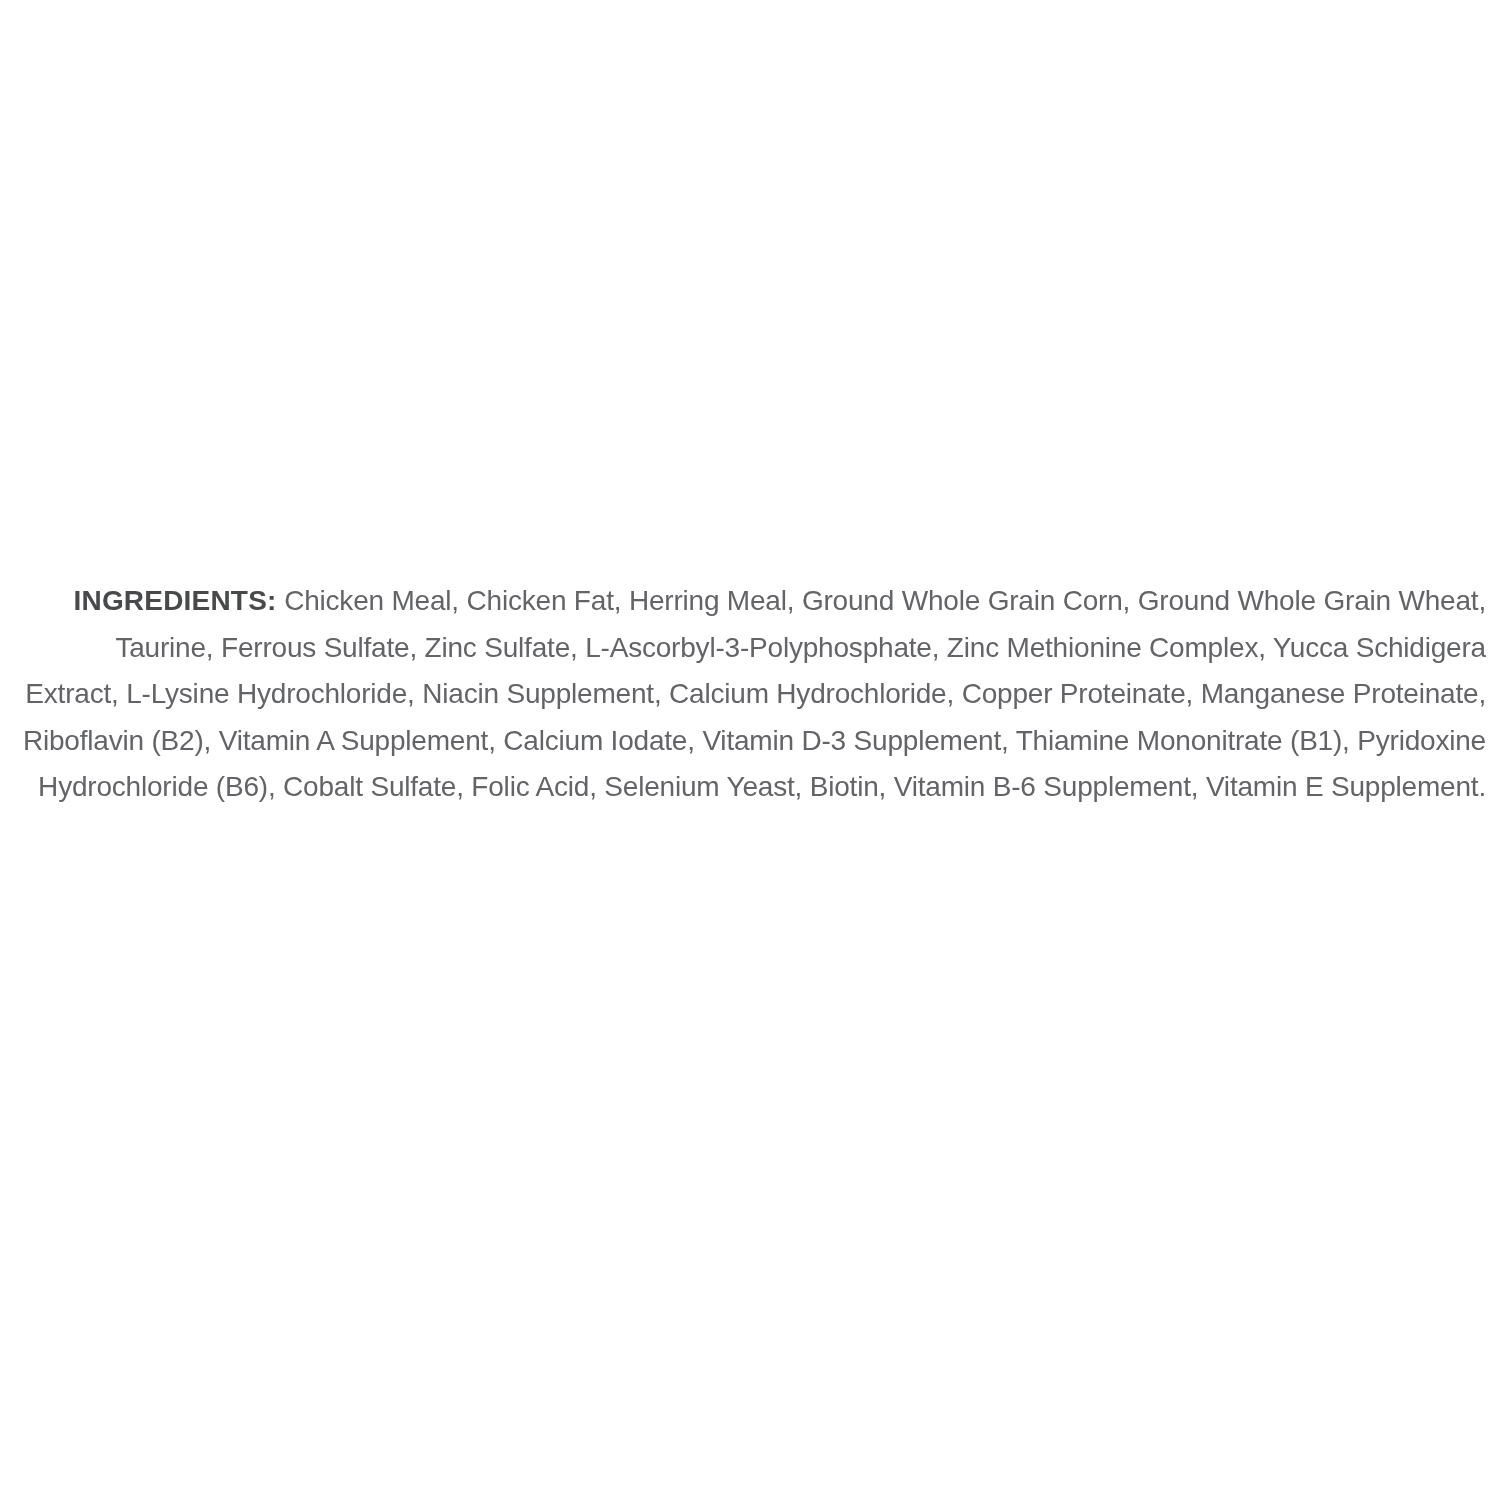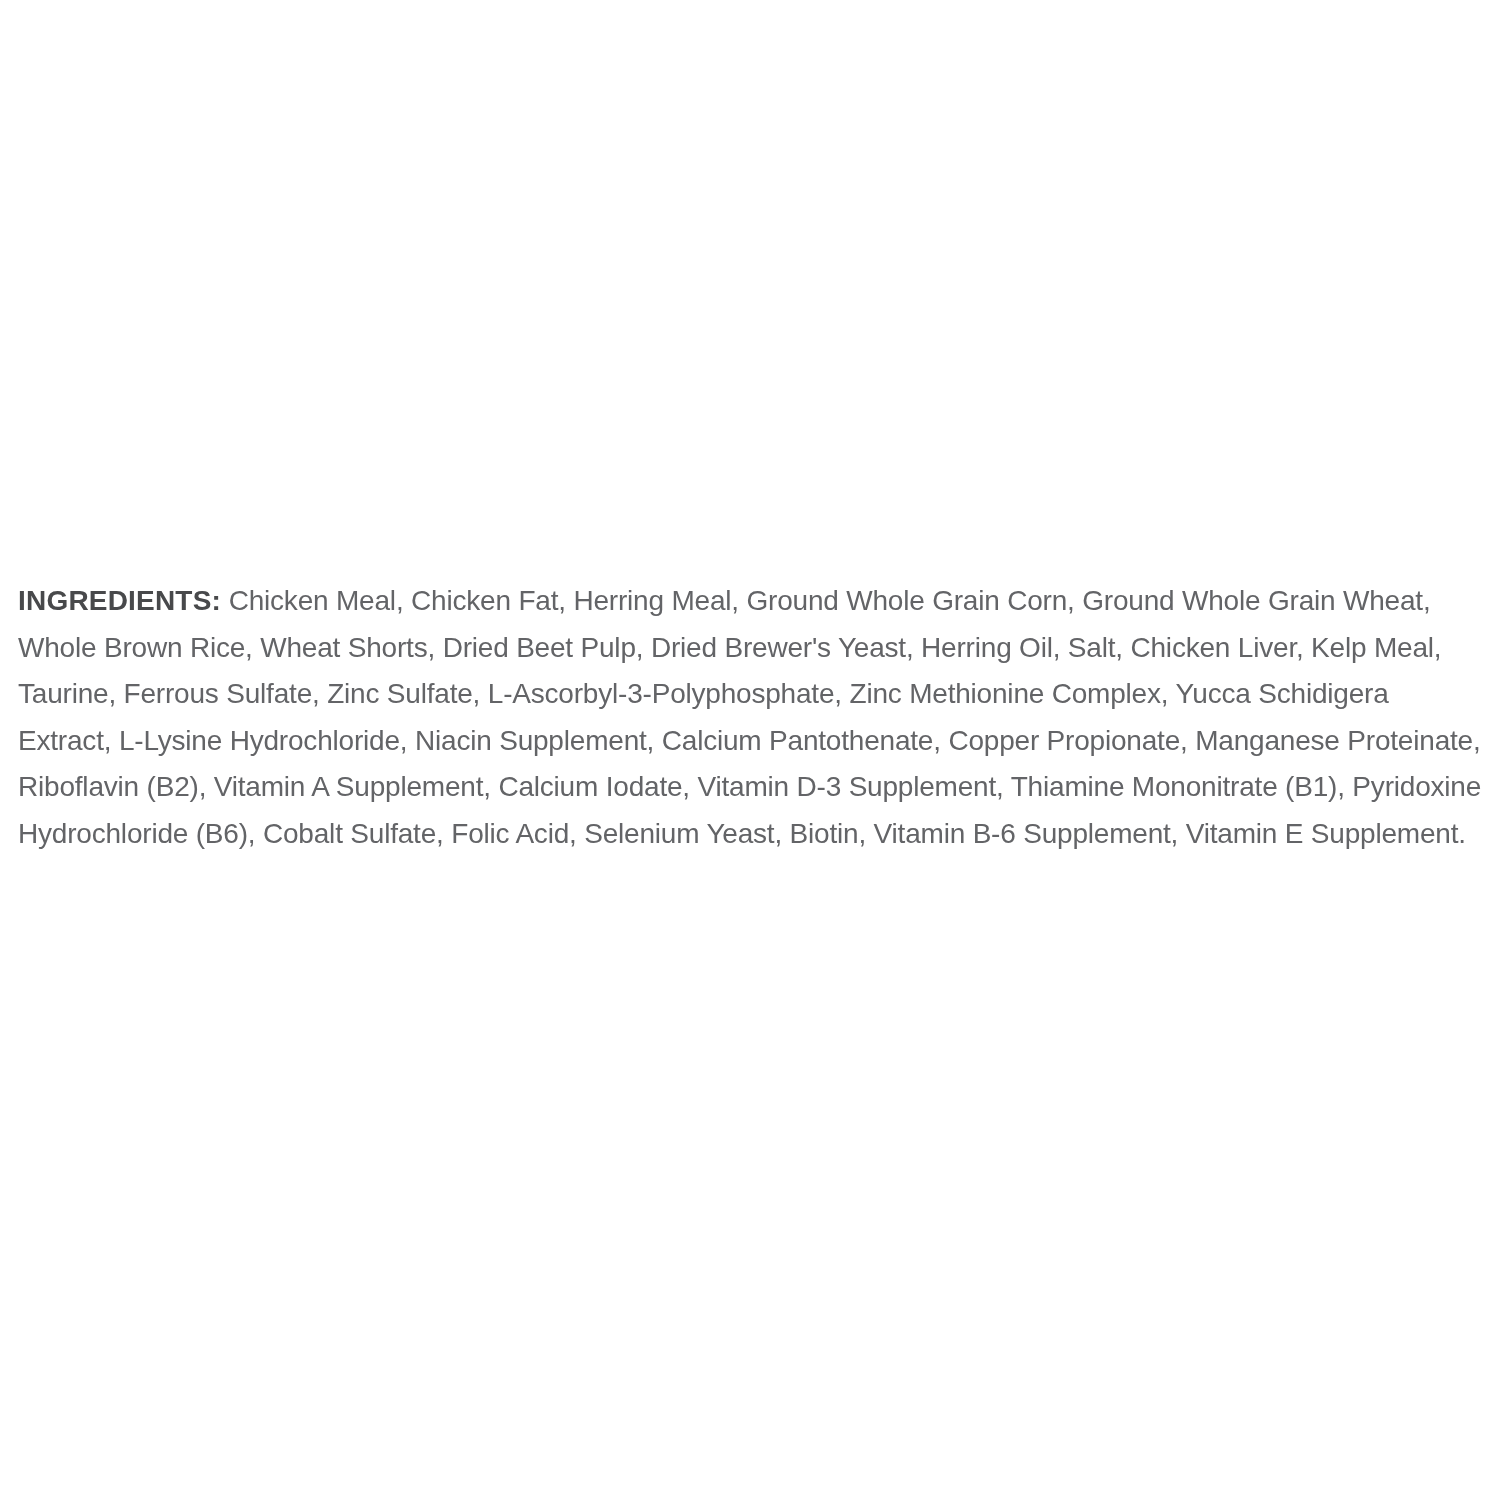--- a/index.html
+++ b/index.html
@@ -13,20 +13,21 @@
     height: 1500px;
     background: #ffffff;
     overflow: hidden;
     font-family: "Liberation Sans", sans-serif;
   }
   .ingredients-block {
     position: absolute;
     top: 578px;
     left: 18px;
     right: 14px;
+    text-align: right;
   }
   .ingredient-line {
     white-space: nowrap;
     font-size: 28px;
     line-height: 46.5px;
     letter-spacing: -0.2px;
     font-weight: 300;
     color: #636467;
   }
   .ingredients-label {
@@ -34,19 +35,18 @@
     color: #48494b;
     letter-spacing: 0.2px;
   }
 </style>
 </head>
 <body>
 
 <div class="page">
   <div class="ingredients-block">
     <div class="ingredient-line"><span class="ingredients-label">INGREDIENTS:</span><span> Chicken Meal, Chicken Fat, Herring Meal, Ground Whole Grain Corn, Ground Whole Grain Wheat,</span></div>
-    <div class="ingredient-line"><span>Whole Brown Rice, Wheat Shorts, Dried Beet Pulp, Dried Brewer's Yeast, Herring Oil, Salt, Chicken Liver, Kelp Meal,</span></div>
     <div class="ingredient-line"><span>Taurine, Ferrous Sulfate, Zinc Sulfate, L-Ascorbyl-3-Polyphosphate, Zinc Methionine Complex, Yucca Schidigera</span></div>
-    <div class="ingredient-line"><span>Extract, L-Lysine Hydrochloride, Niacin Supplement, Calcium Pantothenate, Copper Propionate, Manganese Proteinate,</span></div>
+    <div class="ingredient-line"><span>Extract, L-Lysine Hydrochloride, Niacin Supplement, Calcium Hydrochloride, Copper Proteinate, Manganese Proteinate,</span></div>
     <div class="ingredient-line"><span>Riboflavin (B2), Vitamin A Supplement, Calcium Iodate, Vitamin D-3 Supplement, Thiamine Mononitrate (B1), Pyridoxine</span></div>
     <div class="ingredient-line"><span>Hydrochloride (B6), Cobalt Sulfate, Folic Acid, Selenium Yeast, Biotin, Vitamin B-6 Supplement, Vitamin E Supplement.</span></div>
   </div>
 </div>
 
 </body></html>

